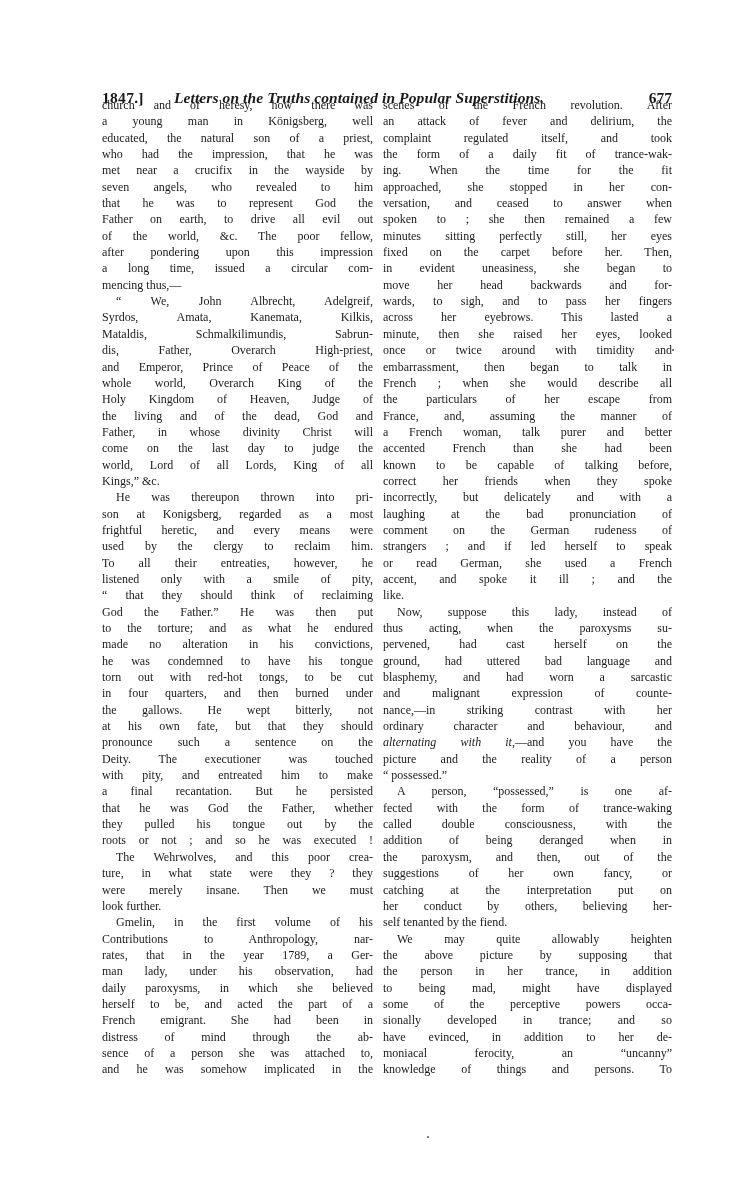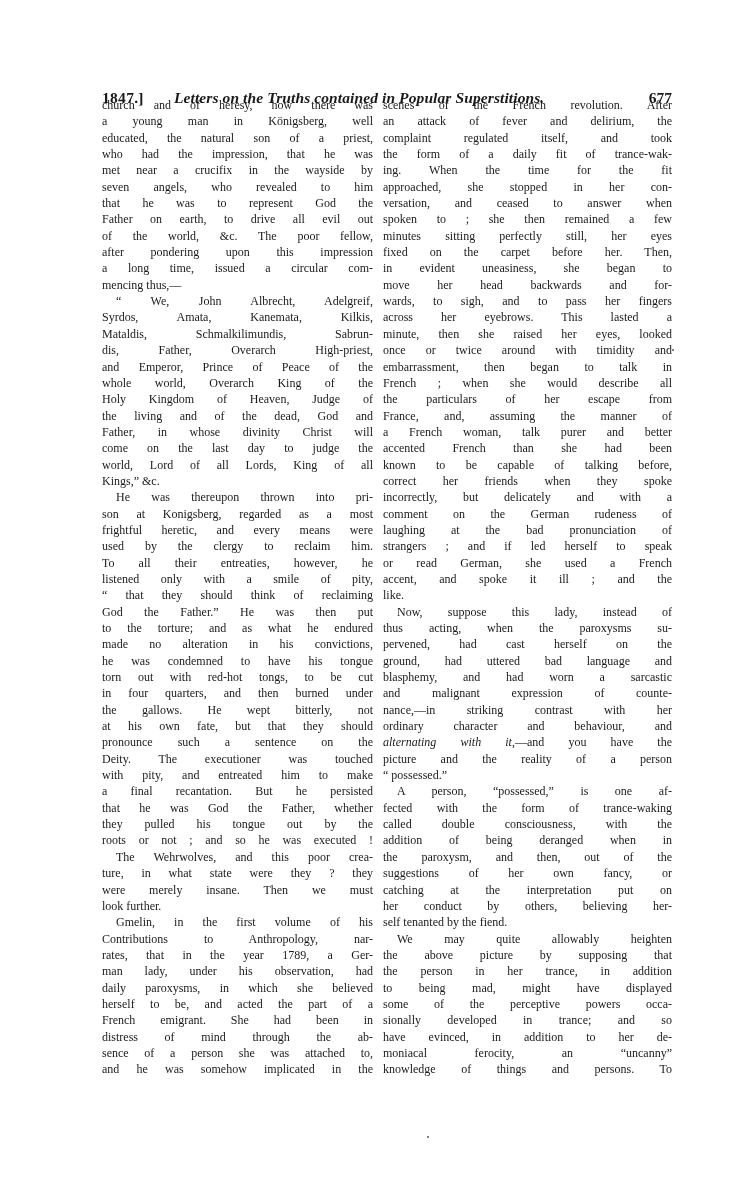--- a/index.html
+++ b/index.html
@@ -109,22 +109,22 @@
     <span class="line">once or twice around with timidity and</span>
     <span class="line">embarrassment, then began to talk in</span>
     <span class="line">French ; when she would describe all</span>
     <span class="line">the particulars of her escape from</span>
     <span class="line">France, and, assuming the manner of</span>
     <span class="line">a French woman, talk purer and better</span>
     <span class="line">accented French than she had been</span>
     <span class="line">known to be capable of talking before,</span>
     <span class="line">correct her friends when they spoke</span>
     <span class="line">incorrectly, but delicately and with a</span>
+    <span class="line">laughing at the bad pronunciation of</span>
     <span class="line">comment on the German rudeness of</span>
-    <span class="line">laughing at the bad pronunciation of</span>
     <span class="line">strangers ; and if led herself to speak</span>
     <span class="line">or read German, she used a French</span>
     <span class="line">accent, and spoke it ill ; and the</span>
     <span class="line last">like.</span>
     <span class="line indent">Now, suppose this lady, instead of</span>
     <span class="line">thus acting, when the paroxysms su-</span>
     <span class="line">pervened, had cast herself on the</span>
     <span class="line">ground, had uttered bad language and</span>
     <span class="line">blasphemy, and had worn a sarcastic</span>
     <span class="line">and malignant expression of counte-</span>

